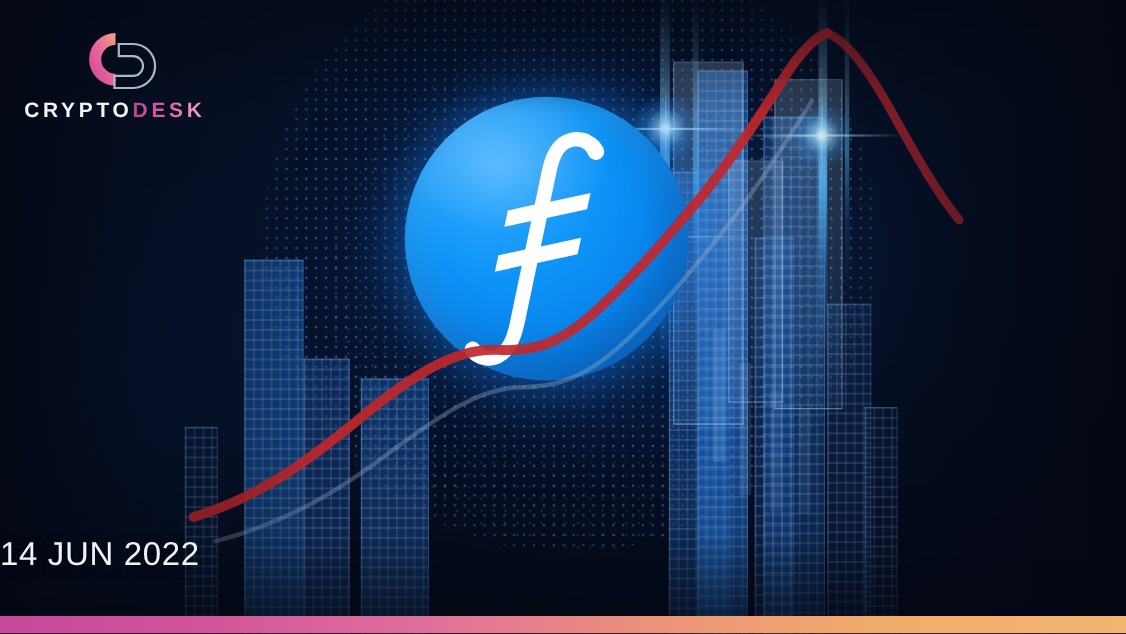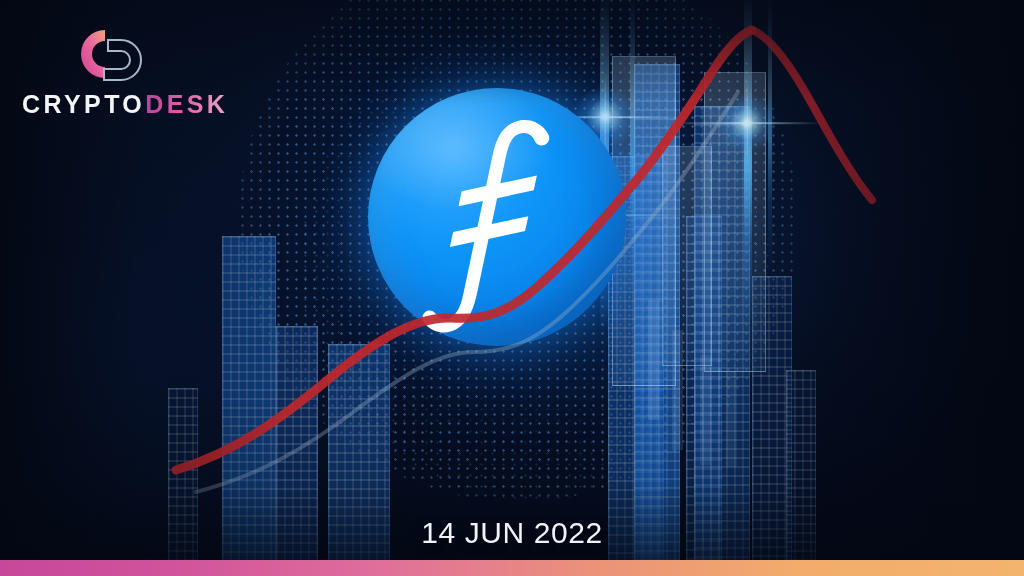--- a/index.html
+++ b/index.html
@@ -103,43 +103,41 @@
   #coin svg { position:absolute; left:0; top:0; width:258px; height:258px; }
 
   
   #trend { position:absolute; inset:0; }
 
   
   #logo { position:absolute; left:22px; top:24px; width:190px; height:96px; }
   #logo .mark { position:absolute; left:36px; top:0; width:108px; height:62px; }
   #logo .wordmark {
     position:absolute; left:0; top:66px; width:190px;
-    text-align:center;
-    font-size:25px; font-weight:700; letter-spacing:3.4px;
+    font-size:19px; font-weight:700; letter-spacing:3.4px;
     white-space:nowrap;
   }
   #logo .w-crypto { color:#f2f4f8; }
   #logo .w-desk {
     background:linear-gradient(90deg,#b8439a 0%,#e05fa6 45%,#f0a6c8 100%);
     -webkit-background-clip:text; background-clip:text; color:transparent;
   }
 
   
   #title {
     position:absolute; left:0; right:0; top:456px;
     text-align:center;
     font-size:54px; font-weight:800;
     letter-spacing:-0.6px;
     color:#efb16a;
     text-shadow:0 2px 14px rgba(0,0,0,0.55), 0 0 2px rgba(0,0,0,0.4);
     white-space:nowrap;
   }
   #subtitle {
-    position:absolute; left:0; right:0; top:516px;
-    text-align:center;
+    position:absolute; left:0; right:0; top:488px;
     font-size:30px; font-weight:400;
     letter-spacing:0.6px;
     color:#f0f3fa;
     text-shadow:0 2px 10px rgba(0,0,0,0.5);
     white-space:nowrap;
   }
 
   
   #bottombar {
     position:absolute; left:0; right:0; bottom:0; height:16px;

